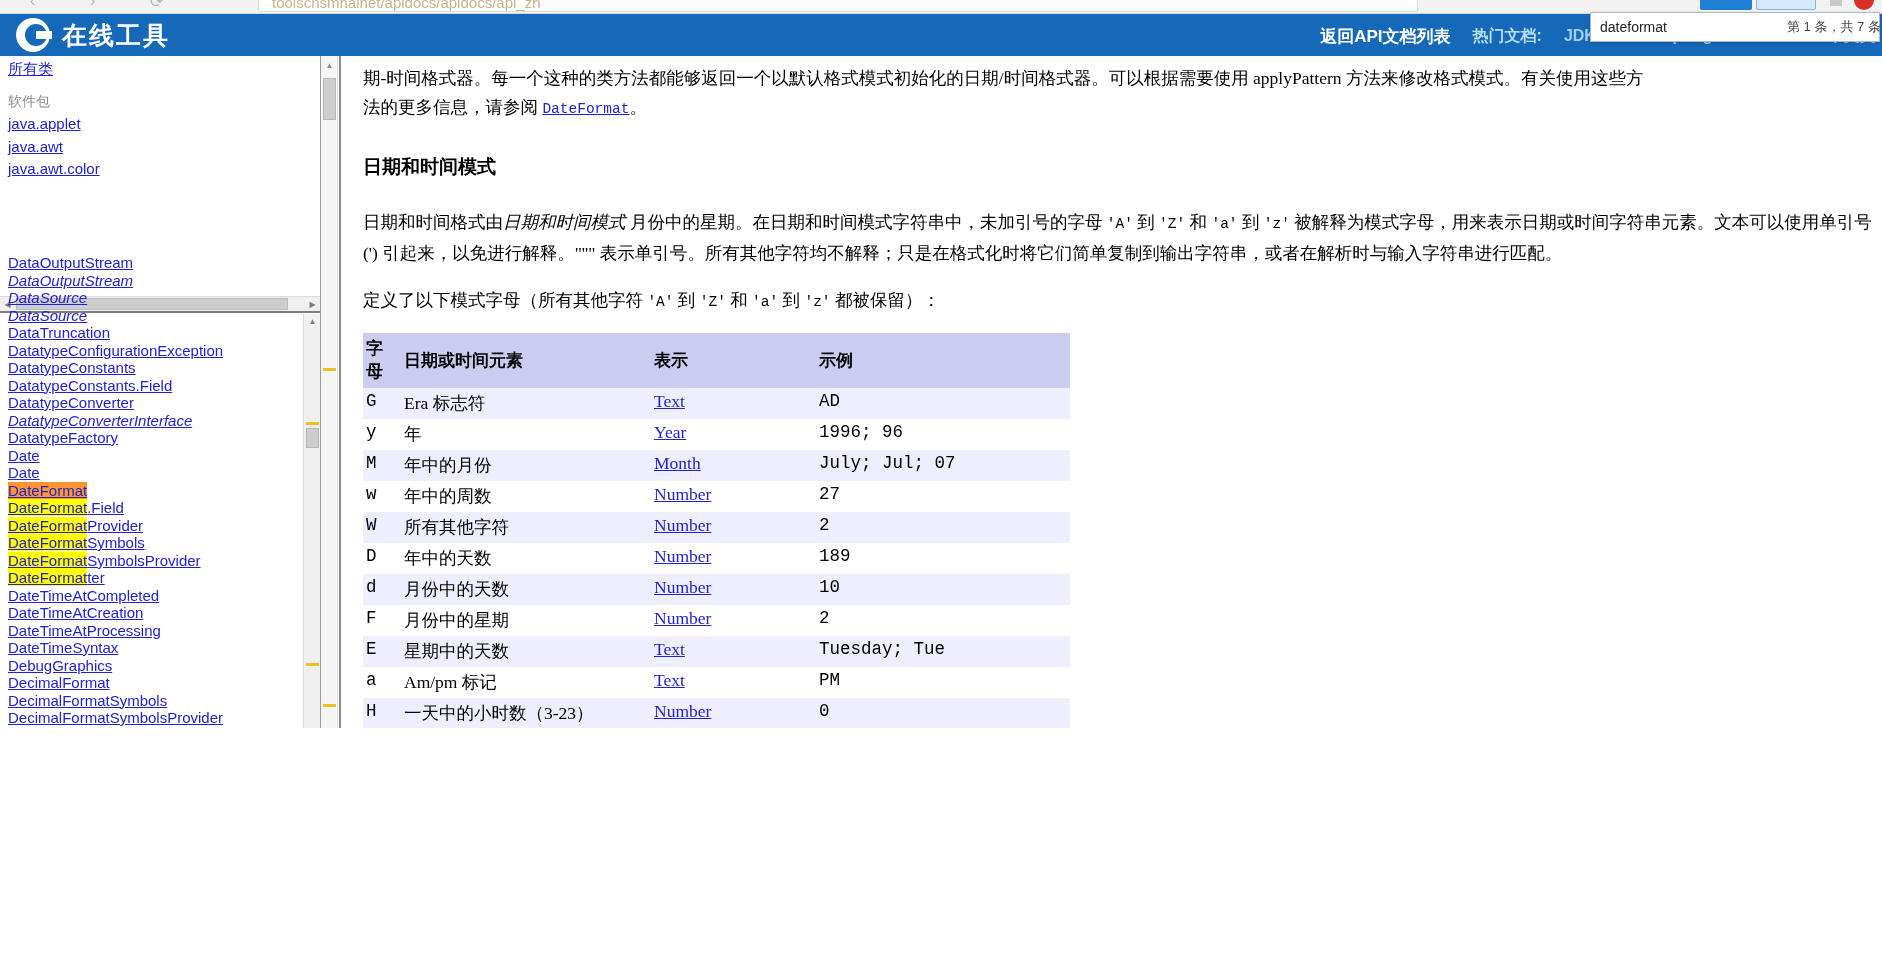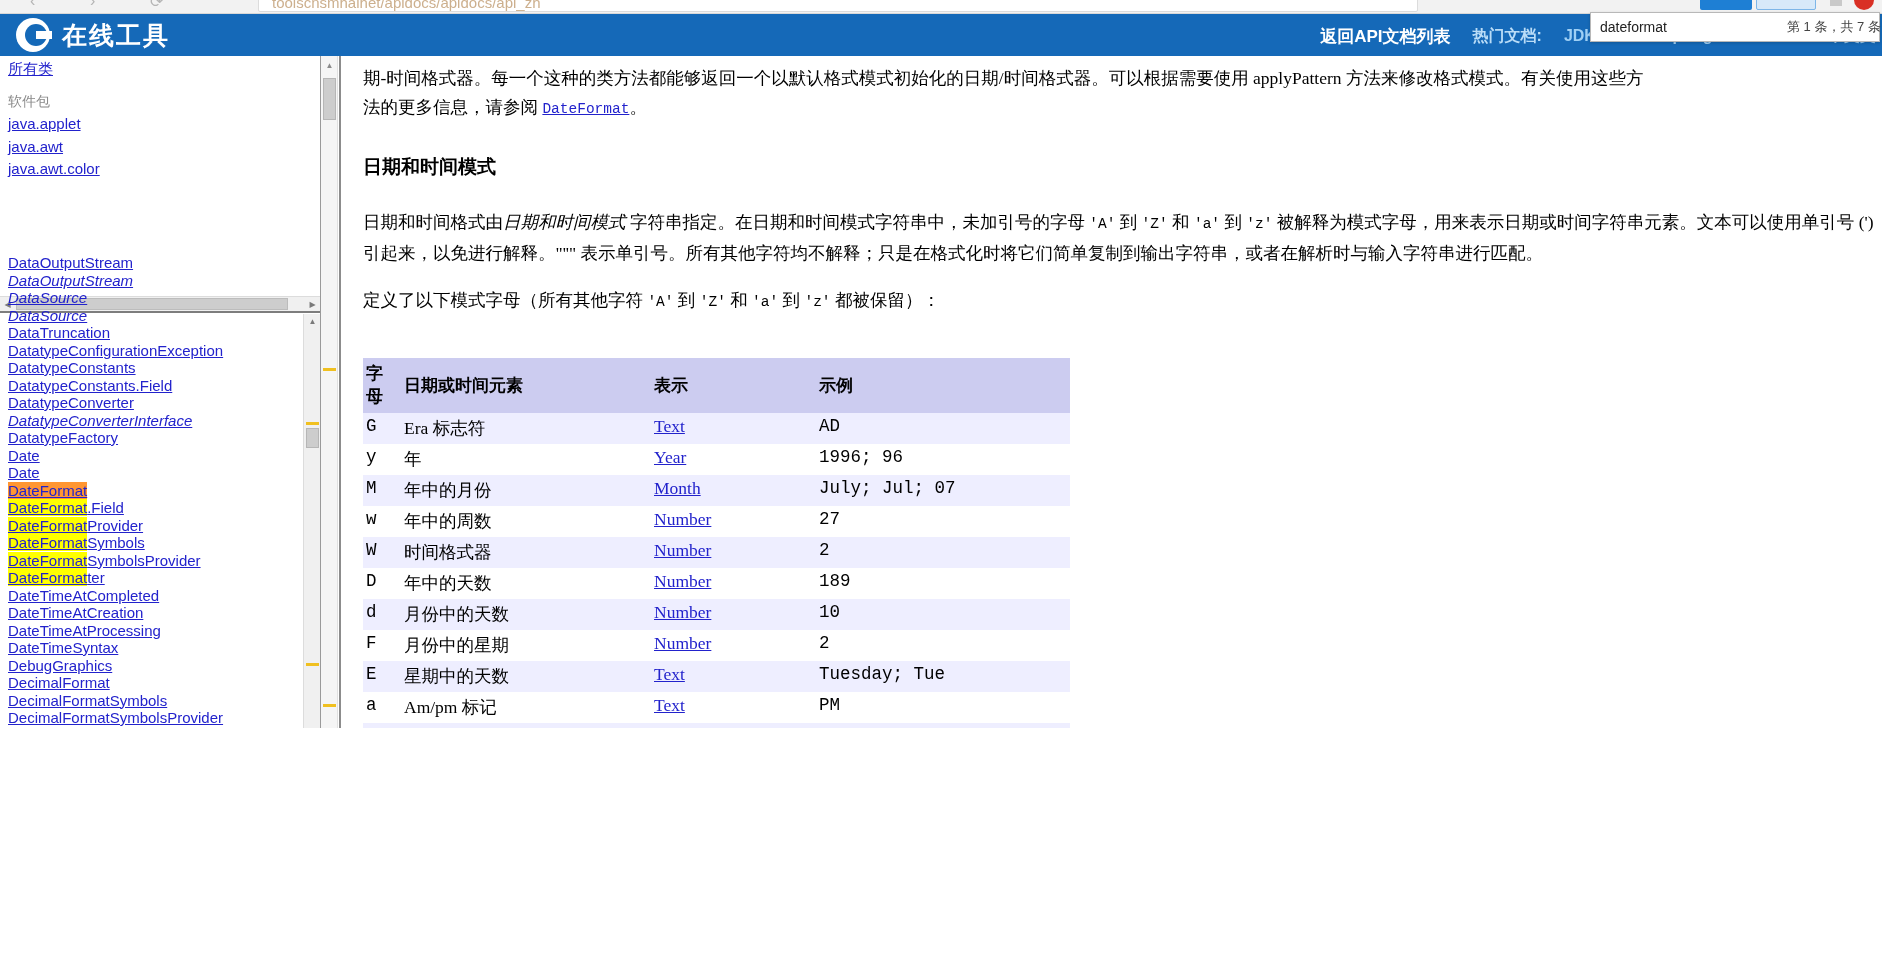--- a/index.html
+++ b/index.html
@@ -233,21 +233,21 @@
   .doc h3 {
     margin: 30px 0 28px 0; font-size: 19px; font-weight: bold;
     font-family: "Liberation Sans", sans-serif;
   }
   .doc a { color: #2222cc; text-decoration: underline; }
   .mono { font-family: "Liberation Mono", monospace; font-size: 14.5px; }
   .ital { font-style: italic; }
 
   
   table.pat {
-    margin-top: 41px; border-collapse: collapse;
+    margin-top: 16px; border-collapse: collapse;
     width: 707px; table-layout: fixed;
   }
   table.pat th {
     background: #ccccf0; text-align: left; font-weight: bold;
     font-size: 17px; padding: 4px 3px 5px 3px;
     font-family: "Liberation Sans", sans-serif;
     border: none;
   }
   table.pat td {
     padding: 3px 3px 4px 3px; font-size: 17.5px; vertical-align: top;
@@ -382,21 +382,21 @@
     <div class="doc-inner">
 
       <p class="tight">期-时间格式器。每一个这种的类方法都能够返回一个以默认格式模式初始化的日期/时间格式器。可以根据需要使用 applyPattern 方法来修改格式模式。有关使用这些方</p>
       <p>
         <span>法的更多信息，请参阅 </span><a href="#" class="mono">DateFormat</a><span>。</span>
       </p>
 
       <h3>日期和时间模式</h3>
 
       <p>
-        <span>日期和时间格式由</span><span class="ital">日期和时间模式</span><span> 字符串指定。在日期和时间模式字符串中，未加引号的字母 </span><span class="mono">'A'</span><span> 到 </span><span class="mono">'Z'</span><span> 和 </span><span class="mono">'a'</span><span> 到 </span><span class="mono">'z'</span><span> 被解释为模式字母，用来表示日期或时间字符串元素。文本可以使用单引号 (') 引起来，以免进行解释。"''" 表示单引号。所有其他字符均不解释；只是在格式化时将它们简单复制到输出字符串，或者在解析时与输入字符串进行匹配。</span>
+        <span>日期和时间格式由</span><span class="ital">日期和时间模式</span><span> 月份中的星期。在日期和时间模式字符串中，未加引号的字母 </span><span class="mono">'A'</span><span> 到 </span><span class="mono">'Z'</span><span> 和 </span><span class="mono">'a'</span><span> 到 </span><span class="mono">'z'</span><span> 被解释为模式字母，用来表示日期或时间字符串元素。文本可以使用单引号 (') 引起来，以免进行解释。"''" 表示单引号。所有其他字符均不解释；只是在格式化时将它们简单复制到输出字符串，或者在解析时与输入字符串进行匹配。</span>
       </p>
 
       <p style="margin-top:18px">
         <span>定义了以下模式字母（所有其他字符 </span><span class="mono">'A'</span><span> 到 </span><span class="mono">'Z'</span><span> 和 </span><span class="mono">'a'</span><span> 到 </span><span class="mono">'z'</span><span> 都被保留）：</span>
       </p>
 
       <table class="pat">
         <colgroup>
             <col class="w1">
             <col class="w2">
@@ -431,21 +431,21 @@
               <td class="c-ex">July; Jul; 07</td>
             </tr>
             <tr class="even">
               <td class="c-letter">w</td>
               <td class="c-elem">年中的周数</td>
               <td class="c-repr"><a href="#">Number</a></td>
               <td class="c-ex">27</td>
             </tr>
             <tr class="odd">
               <td class="c-letter">W</td>
-              <td class="c-elem">时间格式器</td>
+              <td class="c-elem">所有其他字符</td>
               <td class="c-repr"><a href="#">Number</a></td>
               <td class="c-ex">2</td>
             </tr>
             <tr class="even">
               <td class="c-letter">D</td>
               <td class="c-elem">年中的天数</td>
               <td class="c-repr"><a href="#">Number</a></td>
               <td class="c-ex">189</td>
             </tr>
             <tr class="odd">

